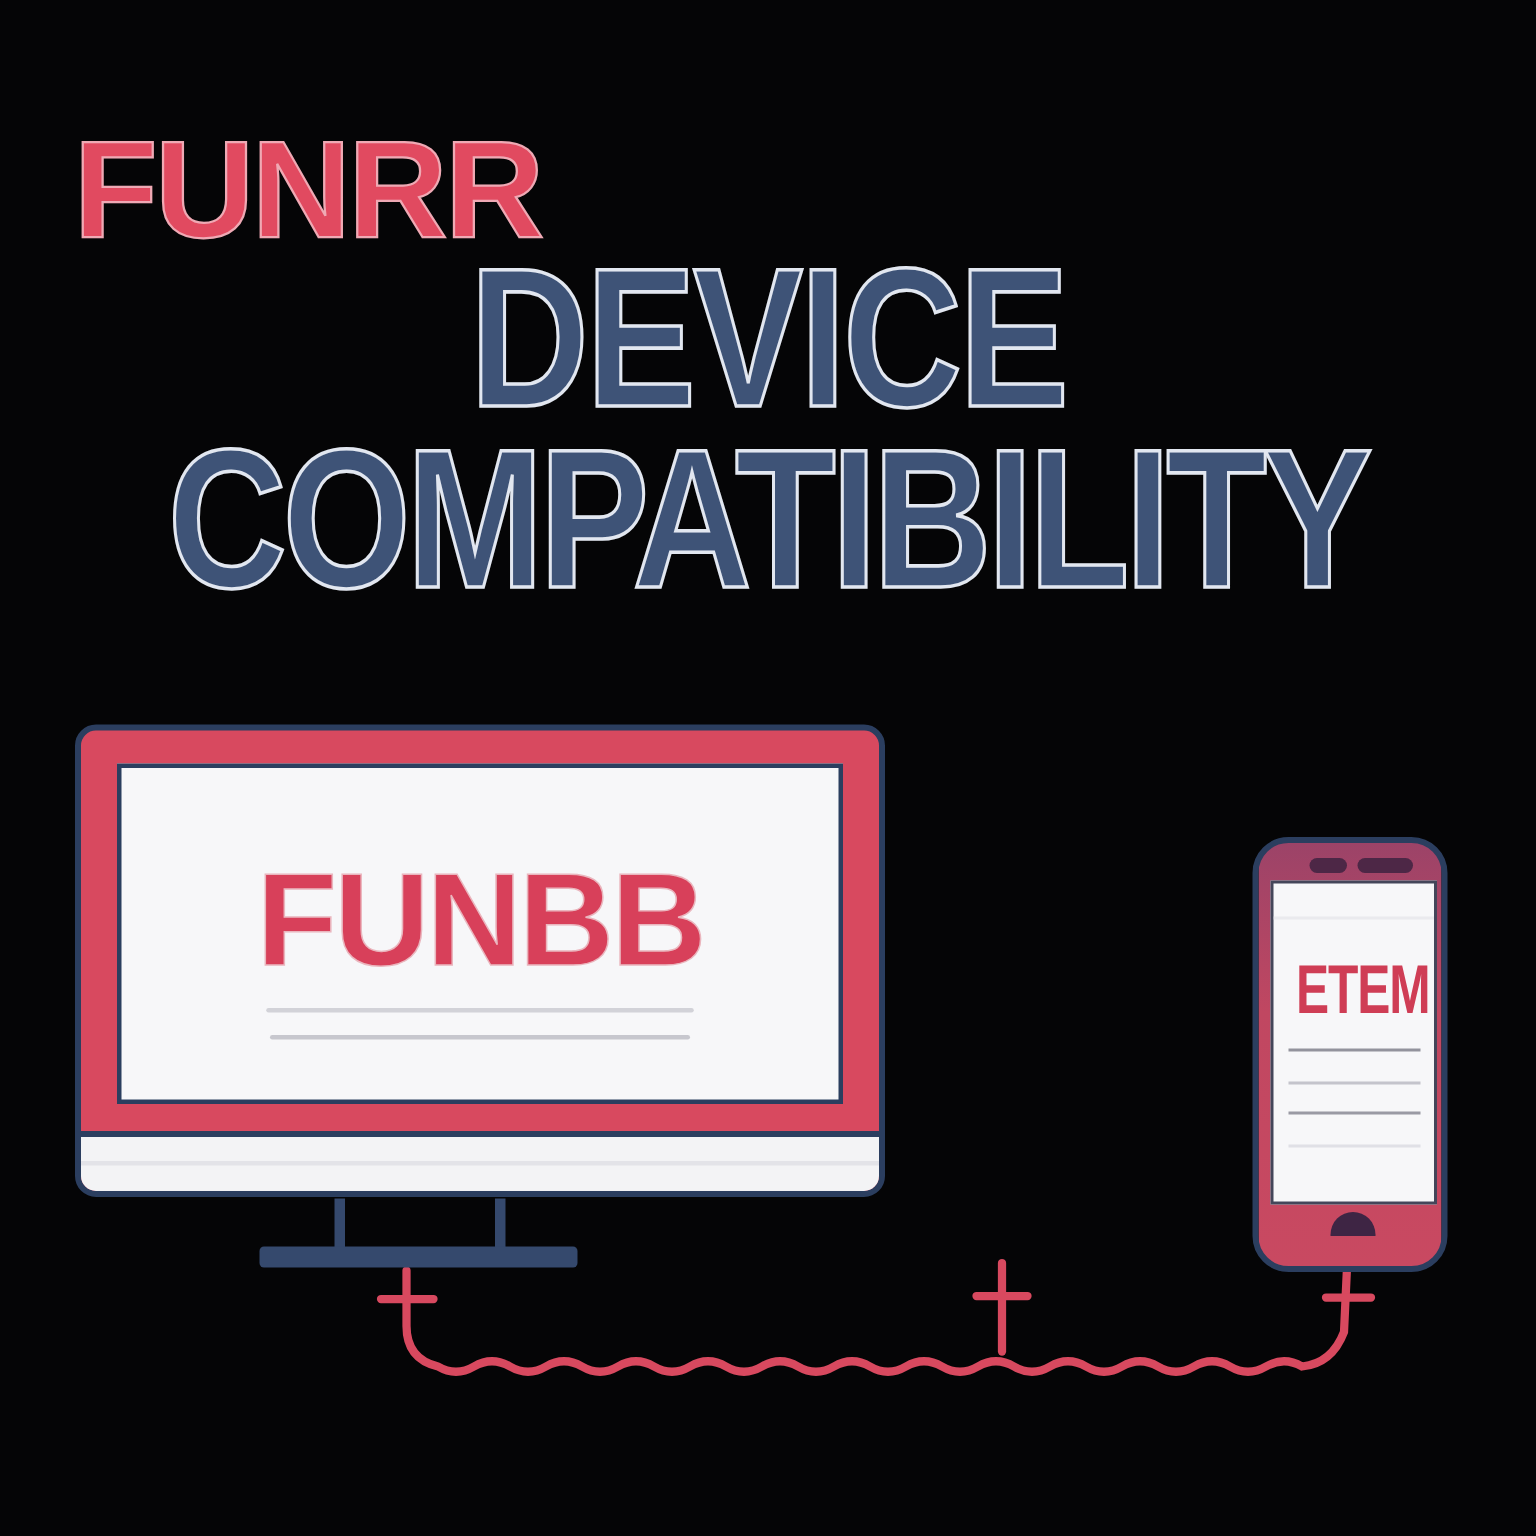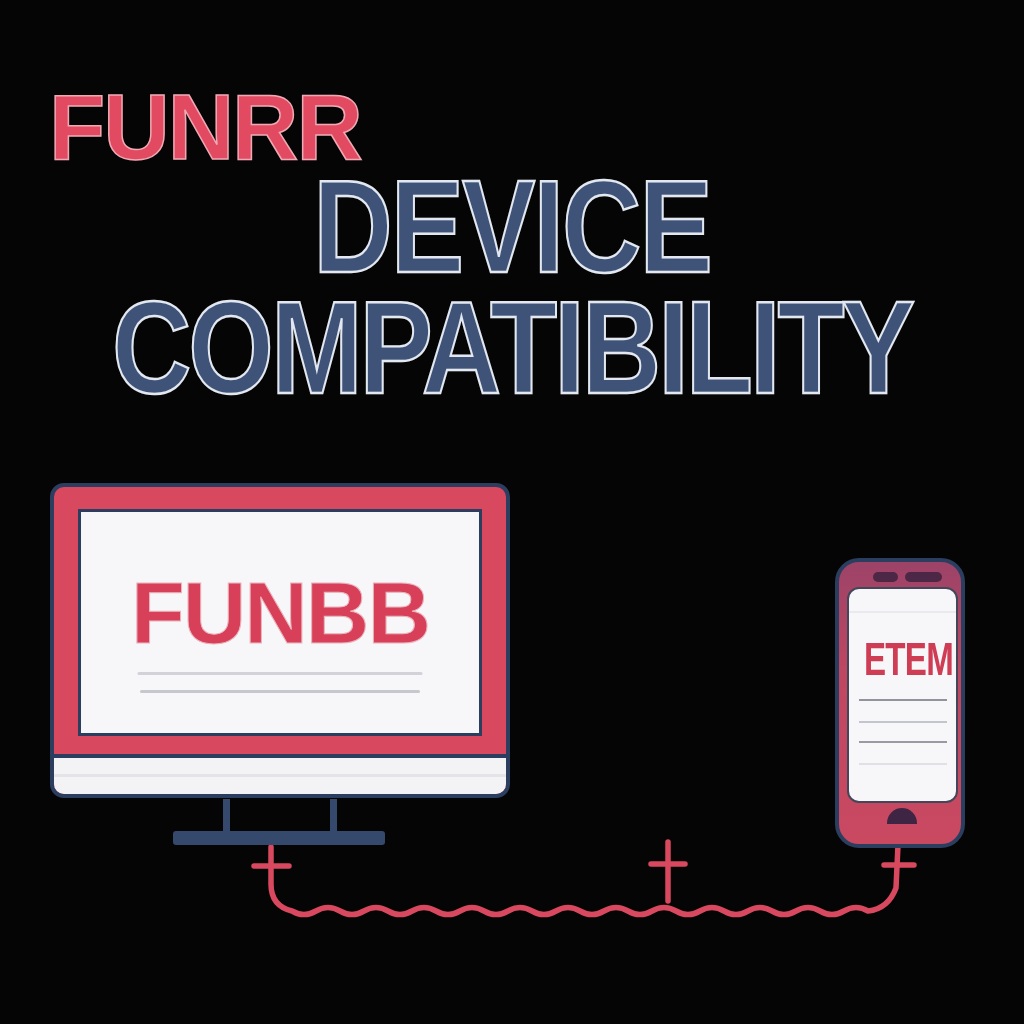--- a/index.html
+++ b/index.html
@@ -24,21 +24,21 @@
     font-size:110px; font-weight:bold; line-height:1;
     letter-spacing:-2px; color:#3e5377;
     -webkit-text-stroke:2px #e2e7f0;
     transform:scaleY(1.2); transform-origin:top center;
     white-space:nowrap;
   }
   .title-line.second { margin-top:11px; letter-spacing:-3px; }
 
   
   .monitor {
-    position:absolute; left:50px; top:483px; width:460px; height:315px;
+    position:absolute; left:50px; top:483px; width:540px; height:315px;
     border:4px solid #2b3e5f; border-radius:14px; overflow:hidden;
     background:#d8495f; display:flex; flex-direction:column;
   }
   .monitor-bezel { flex:1; padding:22px 24px 18px; }
   .monitor-screen {
     width:100%; height:100%; background:#f7f7f9;
     border:3px solid #2b3e5f; position:relative;
   }
   .monitor-screen-text {
     position:absolute; top:57px; left:0; width:100%; text-align:center;
@@ -86,21 +86,21 @@
   .phone {
     position:absolute; left:835px; top:558px; width:130px; height:290px;
     border:4px solid #2b3e5f; border-radius:24px;
     background:linear-gradient(180deg,#9c4368 0%, #c04761 40%, #c94961 100%);
   }
   .speaker-bar { position:absolute; top:10px; height:10px; background:#4d2746; border-radius:6px; }
   .speaker-bar.s1 { left:34px; width:25px; }
   .speaker-bar.s2 { left:66px; width:37px; }
   .phone-screen {
     position:absolute; left:8px; top:25px; width:111px; height:216px;
-    background:#f7f7f9; border:2px solid #44465a; border-radius:12px; overflow:hidden;
+    background:#f7f7f9; border:2px solid #44465a; border-radius:0; overflow:hidden;
   }
   .phone-top-line { position:absolute; top:22px; left:0; width:100%; height:2px; background:#eaeaee; }
   .phone-screen-text {
     position:absolute; top:47px; left:0; width:100%; text-align:center;
     font-size:46px; font-weight:bold; line-height:1; letter-spacing:-1px;
     color:#cf3d55; transform:scaleX(0.72); transform-origin:center;
   }
   .p-line { position:absolute; left:50%; transform:translateX(-50%); width:88px; height:2px; }
   .p-line.d1 { top:110px; background:#93939d; }
   .p-line.g1 { top:132px; background:#c4c4cc; }

